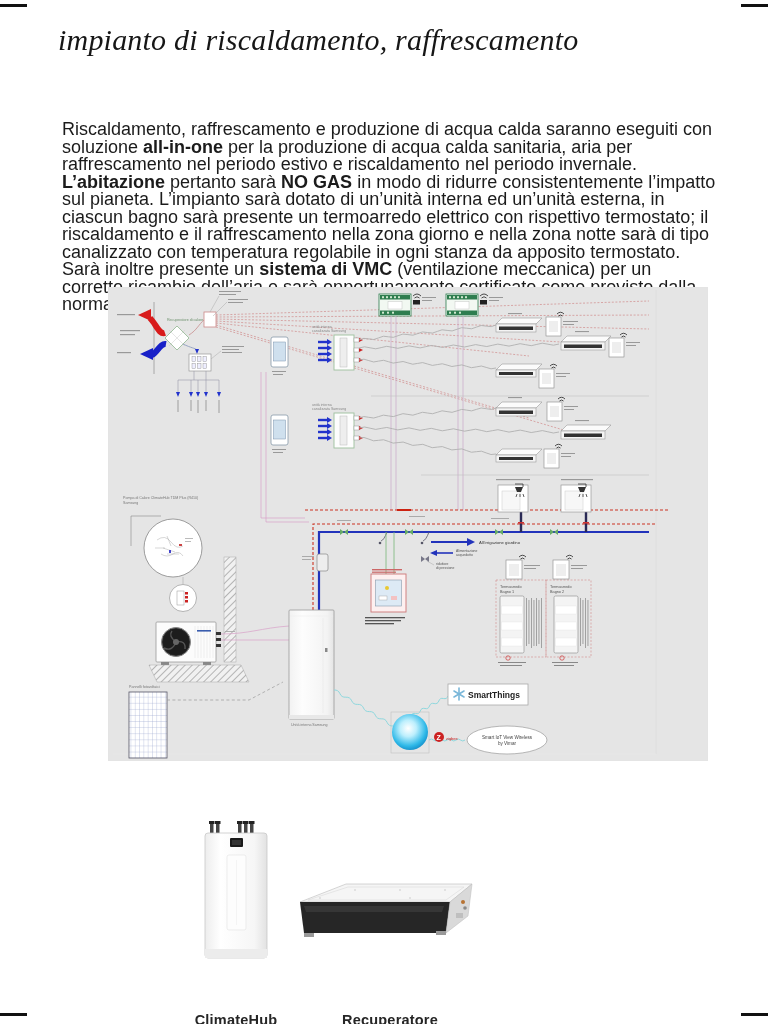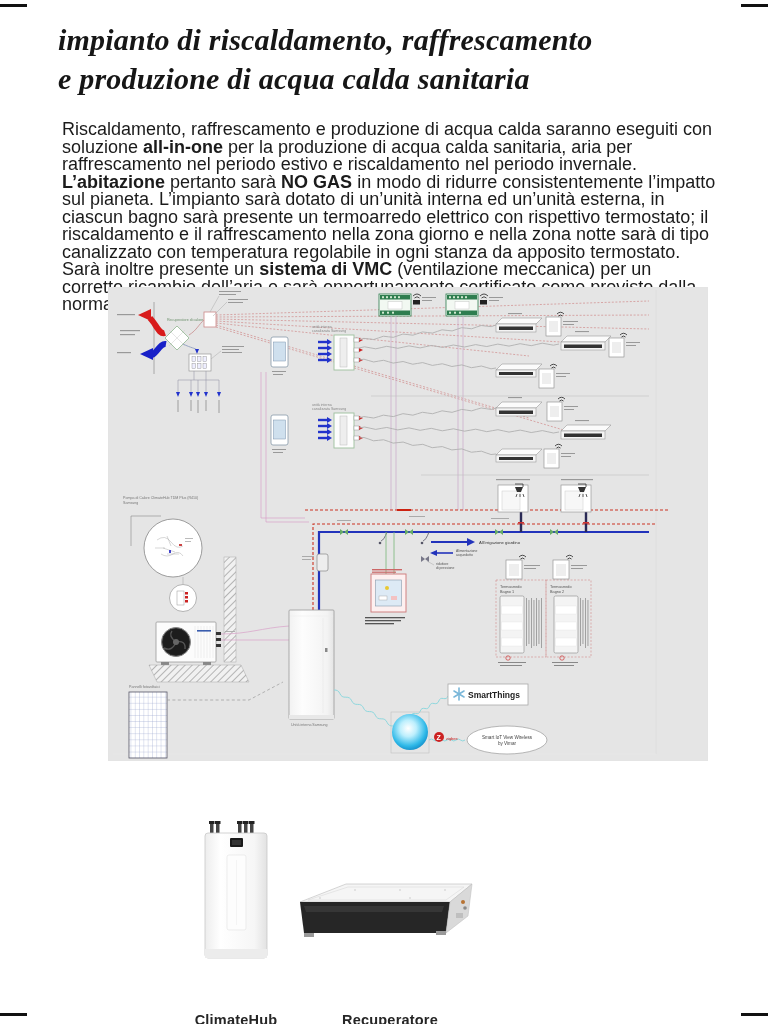--- a/index.html
+++ b/index.html
@@ -5,21 +5,21 @@
   html,body{margin:0;padding:0;background:#ffffff;}
   .page{position:relative;width:768px;height:1024px;background:#ffffff;overflow:hidden;
         font-family:"Liberation Sans","DejaVu Sans",sans-serif;}
   .cm{position:absolute;height:3px;background:#111;}
   .cm.tl{left:0;top:4px;width:27px;}
   .cm.tr{left:741px;top:4px;width:27px;}
   .cm.bl{left:0;top:1013px;width:27px;}
   .cm.br{left:741px;top:1013px;width:27px;}
   .title{position:absolute;left:58px;top:20px;width:680px;
          font-family:"Liberation Serif","DejaVu Serif",serif;
-         font-weight:bold;font-style:italic;font-size:30px;line-height:39px;
+         font-weight:normal;font-style:italic;font-size:30px;line-height:39px;
          color:#161616;letter-spacing:.2px;}
   .title span{display:block;}
   .para{position:absolute;left:62px;top:121px;width:655px;
         font-size:18px;line-height:17.5px;color:#1b1b1b;}
   .para .b{font-weight:bold;}
   .figure{position:absolute;left:108px;top:287px;width:598px;height:472px;
           border:1px solid #e4e4e4;background:#e5e5e5;}
   .photos{position:absolute;left:150px;top:812px;width:360px;height:150px;}
   .plabel{position:absolute;width:140px;text-align:center;top:1012px;
           font-size:14.5px;font-weight:bold;color:#262626;letter-spacing:.2px;}
@@ -31,21 +31,20 @@
 
 <div class="page">
 
   <div class="cm tl"></div>
   <div class="cm tr"></div>
   <div class="cm bl"></div>
   <div class="cm br"></div>
 
   <h1 class="title" style="margin:0;">
     <span>impianto di riscaldamento, raffrescamento</span>
-    <span>e produzione di acqua calda sanitaria</span>
   </h1>
 
   <p class="para" id="para" style="margin:0;"><span>Riscaldamento, raffrescamento e produzione di acqua calda saranno eseguiti con soluzione </span><span class="b">all-in-one</span><span> per la produzione di acqua calda sanitaria, aria per raffrescamento nel periodo estivo e riscaldamento nel periodo invernale. </span><span class="b">L’abitazione</span><span> pertanto sarà </span><span class="b">NO GAS</span><span> in modo di ridurre consistentemente l’impatto sul pianeta. L’impianto sarà dotato di un’unità interna ed un’unità esterna, in ciascun bagno sarà presente un termoarredo elettrico con rispettivo termostato; il riscaldamento e il raffrescamento nella zona giorno e nella zona notte sarà di tipo canalizzato con temperatura regolabile in ogni stanza da apposito termostato. Sarà inoltre presente un </span><span class="b">sistema di VMC</span><span> (ventilazione meccanica) per un corretto ricambio dell’aria e sarà opportunamente certificato come previsto dalla normativa vigente.</span></p>
 
   <div class="figure">
   <svg width="598" height="472" viewBox="0 0 598 472">
     <defs>
       <pattern id="hatch" width="5" height="5" patternTransform="rotate(45)" patternUnits="userSpaceOnUse">
         <rect width="5" height="5" fill="#f1f1f1"></rect>
             <line x1="0" y1="0" x2="0" y2="5" stroke="#9a9a9a" stroke-width="1.4"></line>

